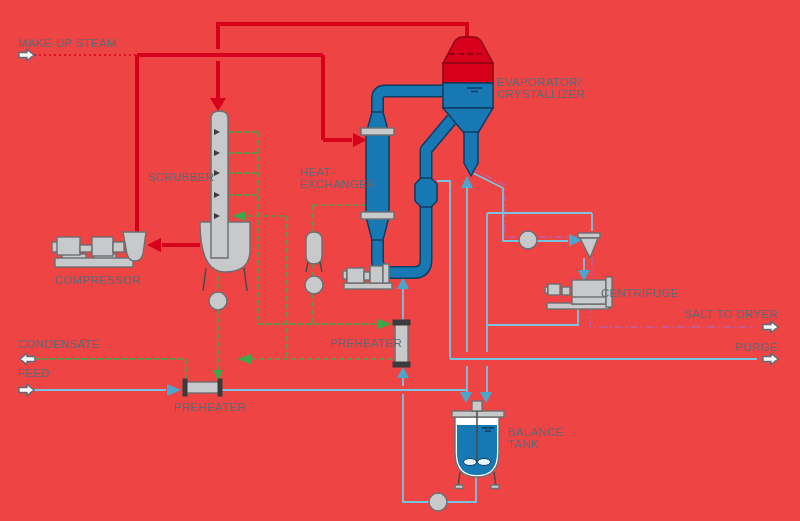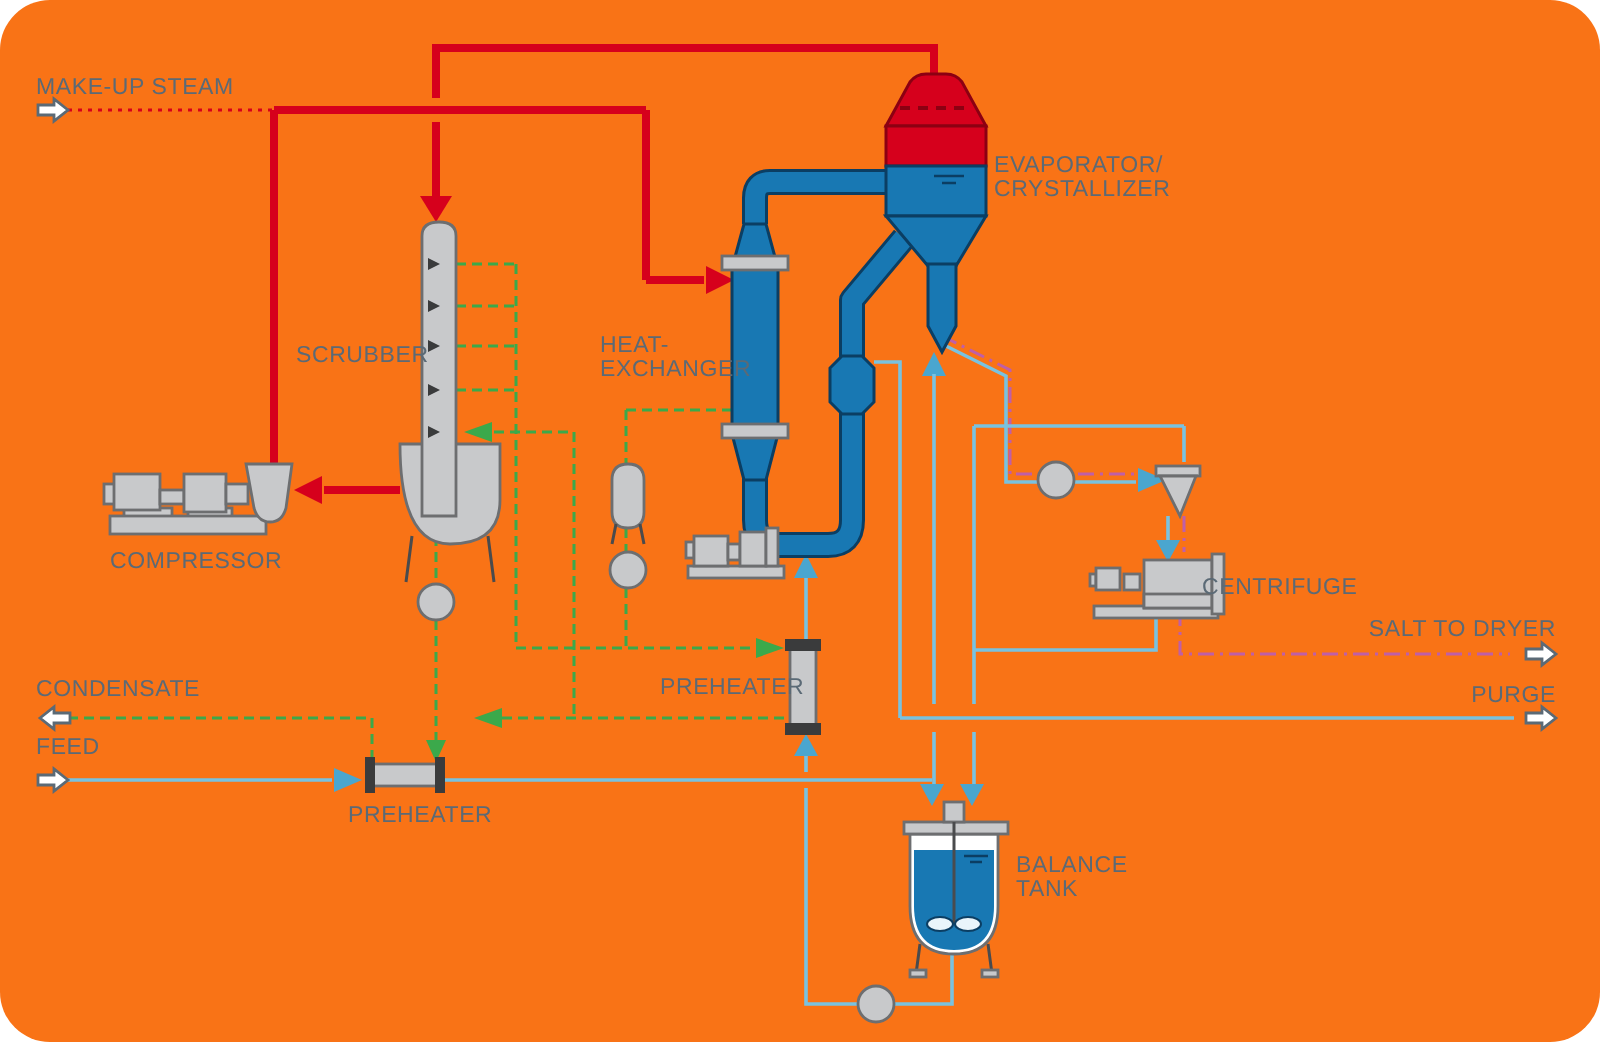--- a/index.html
+++ b/index.html
@@ -1,17 +1,17 @@
 <!DOCTYPE html>
 <html style="--steam_red: #d6001c; --vessel_red_dk: #8c0012; --equip_blue: #1878b3; --equip_blue_dk: #0b3e63; --line_blue: #79c2e0; --arrow_blue: #4aa6cf; --cond_green: #3ba94b; --salt_magenta: #bf5fa7; --equip_gray: #c8c9cb; --equip_stroke: #6d6e70; --flange_dark: #3a3b3c; --label_gray: #5b6a76;"><head>
 <meta charset="utf-8">
 <style>
   html,body{margin:0;padding:0;background:#ffffff;}
-  #stage{position:relative;width:800px;height:521px;background:#f97316;overflow:hidden;
-         font-family:"Liberation Sans",sans-serif;border-radius:25px;}
+  #stage{position:relative;width:800px;height:521px;background:#ef4444;overflow:hidden;
+         font-family:"Liberation Sans",sans-serif;}
   svg{position:absolute;left:0;top:0;}
   text{fill:var(--label_gray);font-size:11.5px;letter-spacing:.3px;font-family:"Liberation Sans",sans-serif;}
 
   
   .rline{stroke:var(--steam_red);stroke-width:4;fill:none;}
   .rline-thin{stroke:var(--steam_red);stroke-width:1.6;fill:none;stroke-dasharray:2 3;}
   .rhead{fill:var(--steam_red);stroke:none;}
 
   
   .bline{stroke:var(--line_blue);stroke-width:1.8;fill:none;}

